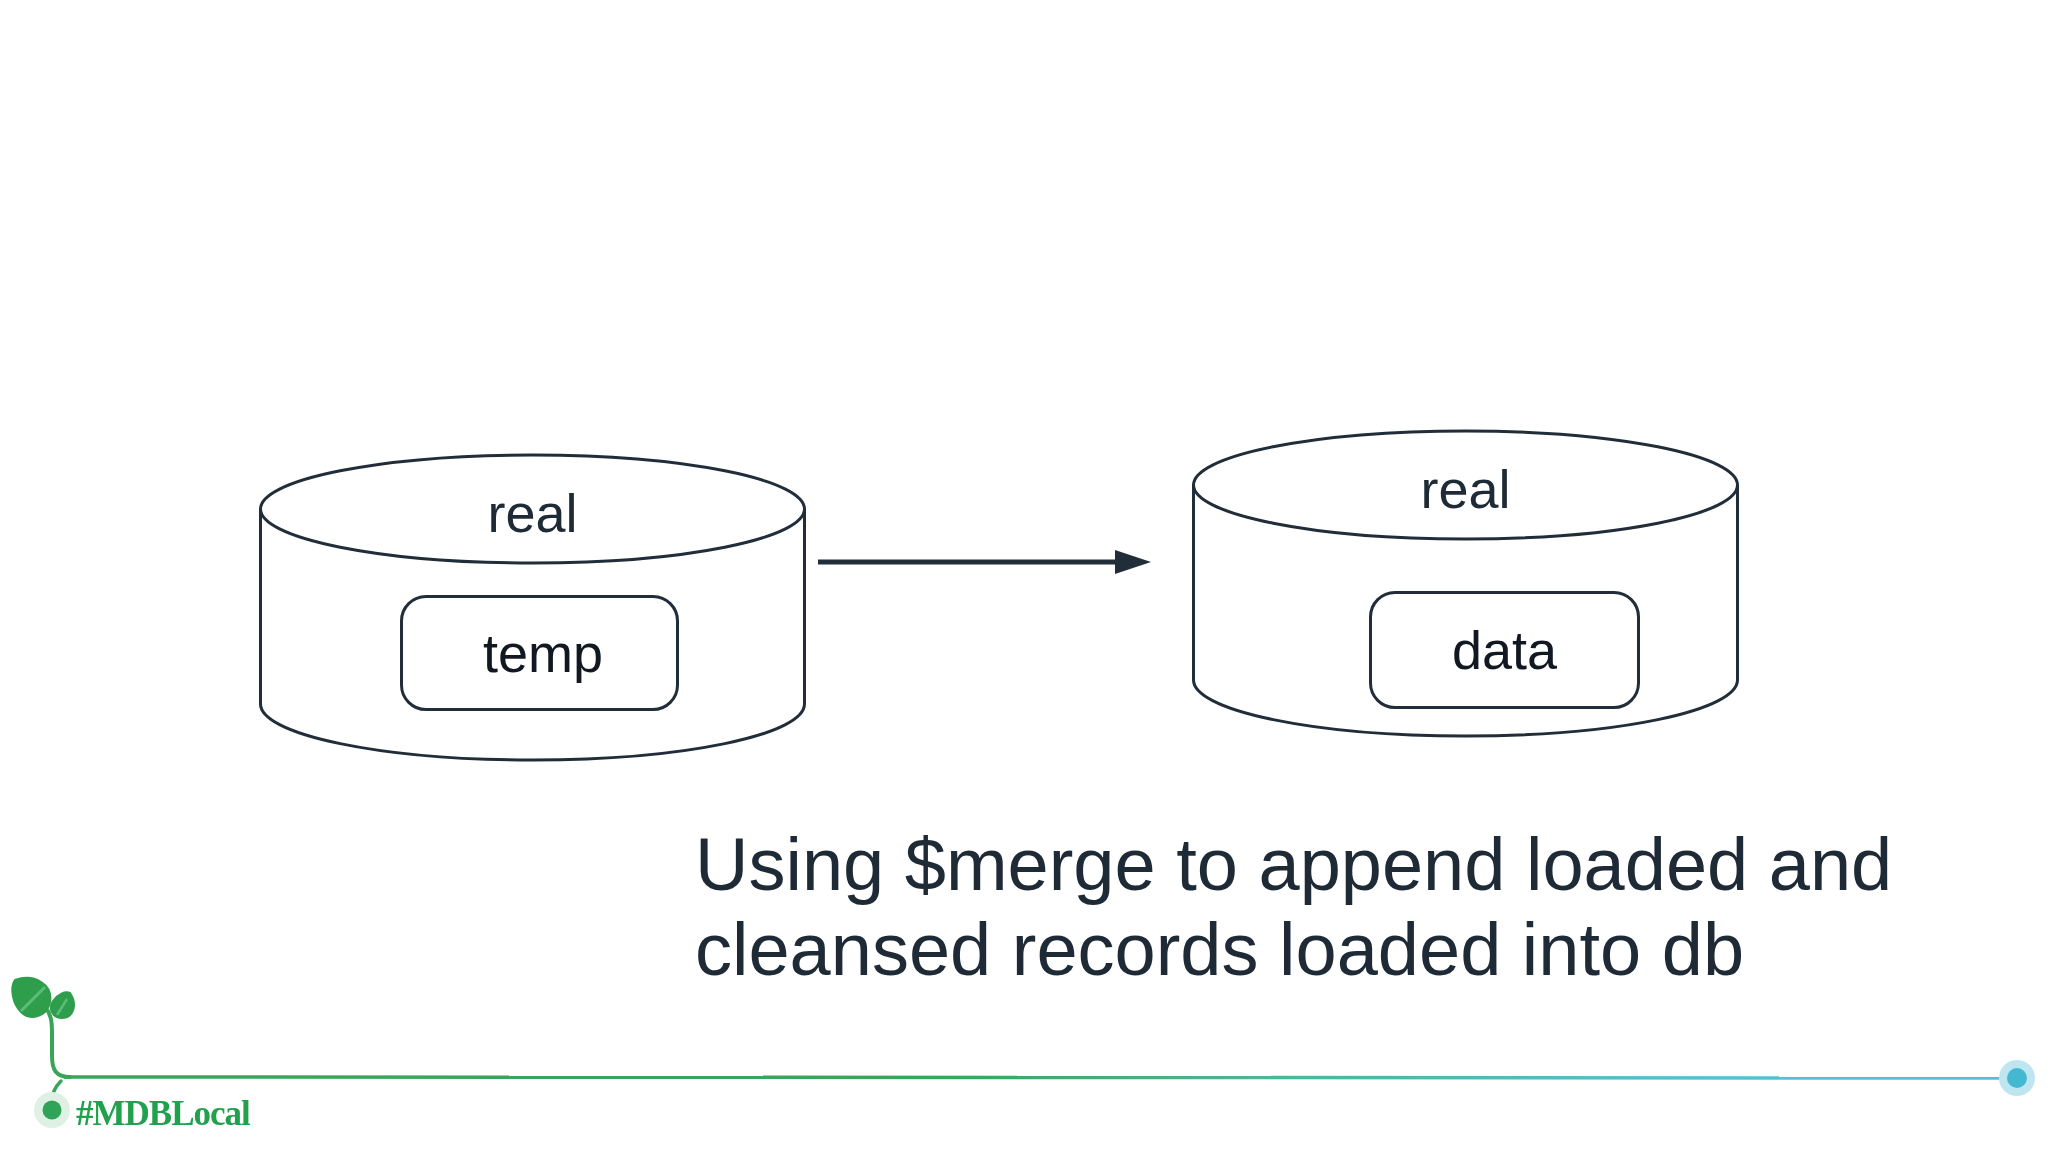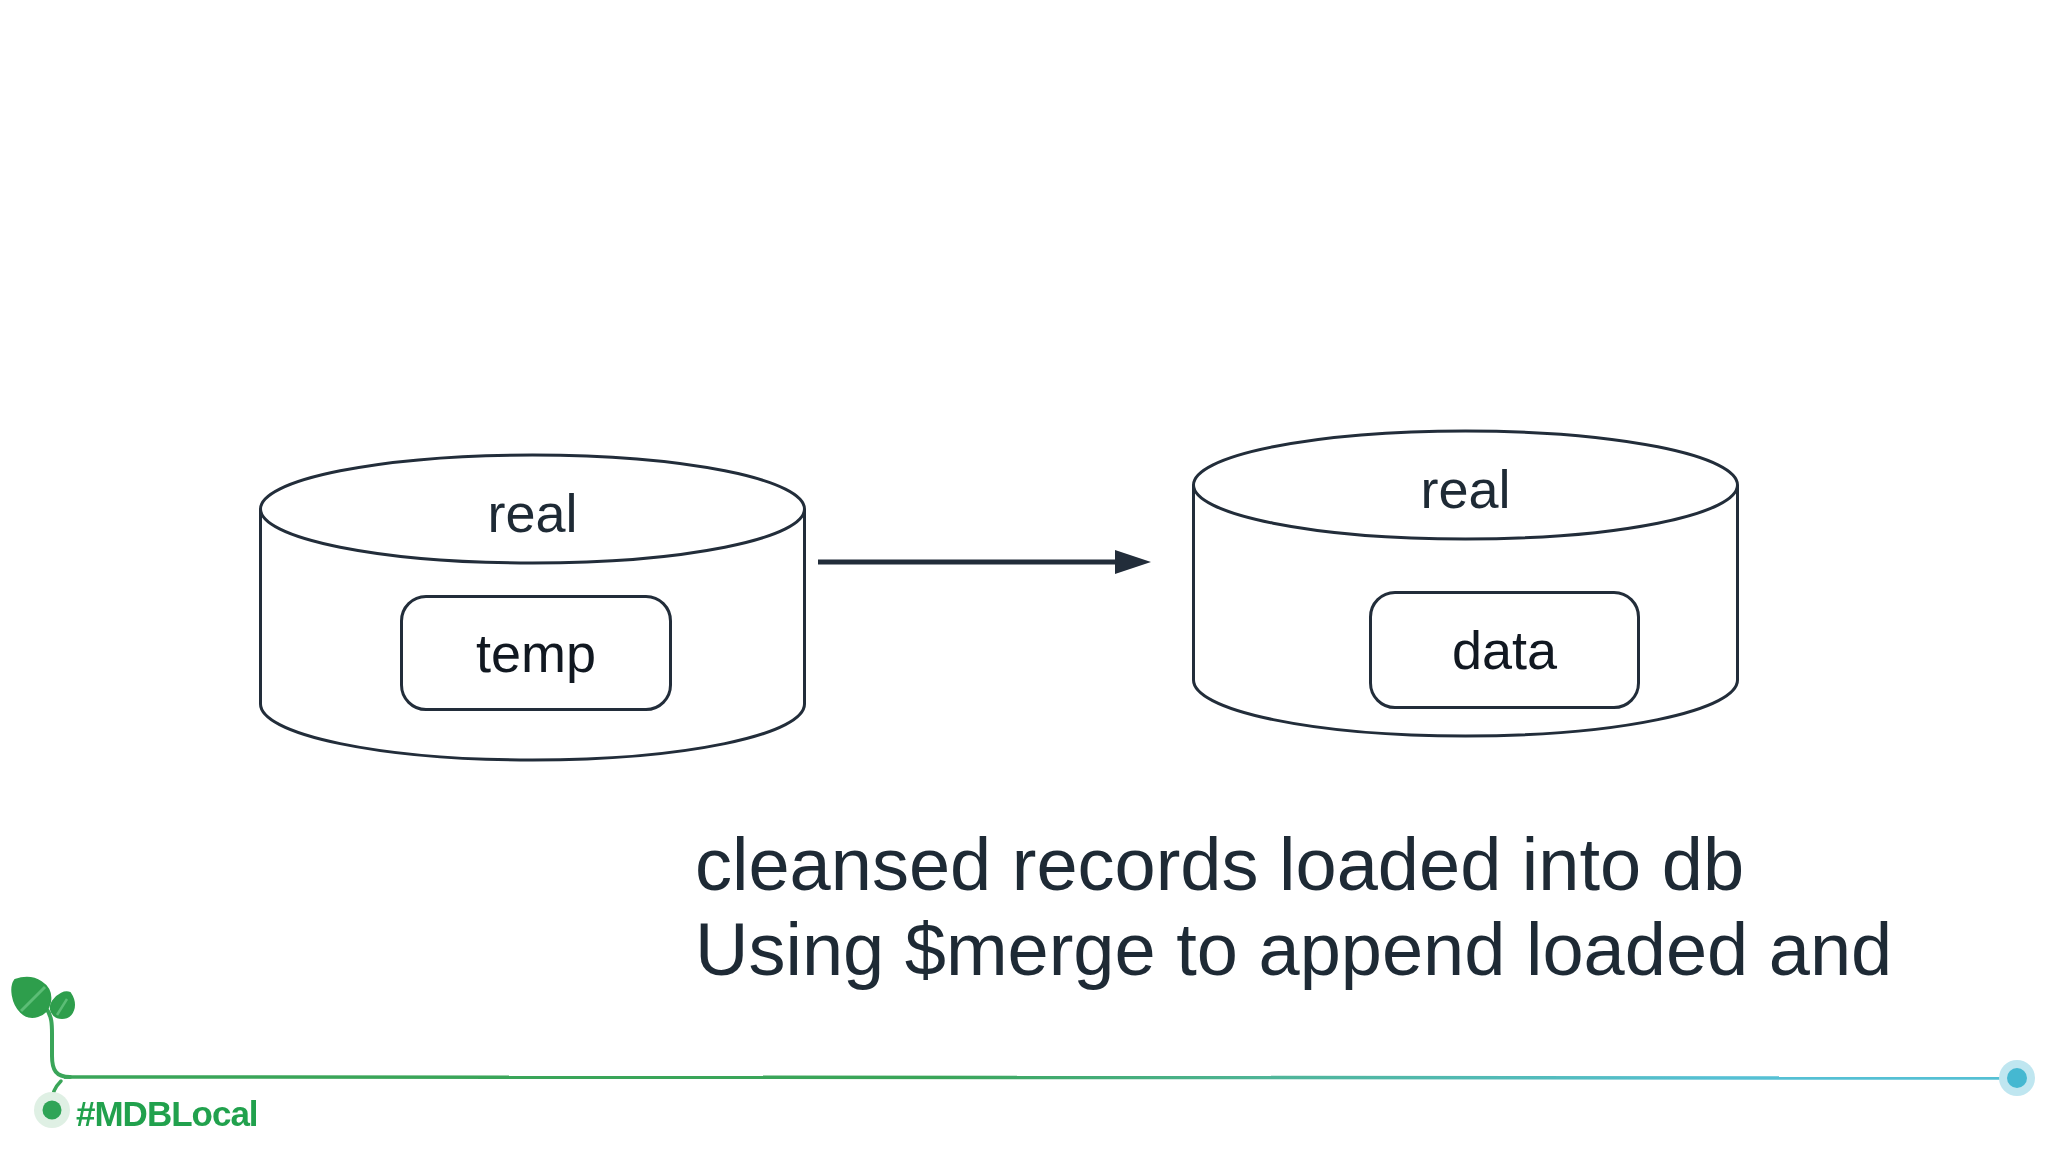--- a/index.html
+++ b/index.html
@@ -41,21 +41,21 @@
     height: 110px;
     border: 3px solid #222d3a;
     border-radius: 26px;
     background: #ffffff;
     display: flex;
     align-items: center;
     justify-content: center;
     font-size: 54px;
     color: #111821;
   }
-  .cylinder-left  .coll-box { left: 142px; top: 143px; }
+  .cylinder-left  .coll-box { left: 142px; top: 143px; padding-left: 7px; }
   .cylinder-right .coll-box { left: 141px; top: 163px; height: 112px; width: 265px; margin-left: 37px; }
 
   
   .arrow-svg {
     position: absolute;
     left: 815px;
     top: 540px;
   }
 
   
@@ -76,21 +76,21 @@
     left: 0;
     top: 970px;
     width: 2048px;
     height: 182px;
     pointer-events: none;
   }
   .hashtag {
     position: absolute;
     left: 76px;
     top: 1094px;
-    font-family: Liberation Sans, sans-serif;
+    font-family: Liberation Serif, serif;
     font-weight: bold;
     font-size: 35px;
     letter-spacing: -1px;
     color: #21a14d;
   }
 </style>
 </head>
 <body>
 
 <div class="slide">
@@ -116,22 +116,22 @@
       <path d="M 2.5,57 L 2.5,252 A 272,56 0 0 0 546.5,252 L 546.5,57" fill="#ffffff" stroke="#222d3a" stroke-width="3"></path>
       <ellipse cx="274.5" cy="57" rx="272" ry="54" fill="#ffffff" stroke="#222d3a" stroke-width="3"></ellipse>
     </svg>
     <div class="db-label">real</div>
     <div class="coll-box">
       <span>data</span>
     </div>
   </div>
 
   <div class="caption">
+    <div>Using $merge to append loaded and</div>
     <div>cleansed records loaded into db</div>
-    <div>Using $merge to append loaded and</div>
   </div>
 
   <svg class="footer-deco" width="2048" height="182" viewBox="0 0 2048 182">
     <defs>
       <linearGradient id="lineGrad" x1="0" y1="0" x2="1" y2="0">
         <stop offset="0" stop-color="#3aa559"></stop>
         <stop offset="0.45" stop-color="#3aa559"></stop>
         <stop offset="0.62" stop-color="#4fb598"></stop>
         <stop offset="0.85" stop-color="#55c0d4"></stop>
         <stop offset="1" stop-color="#55c0d4"></stop>

